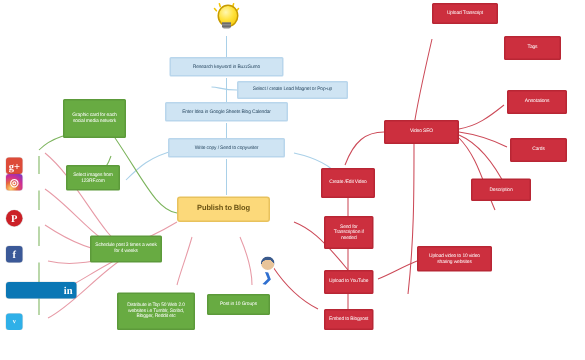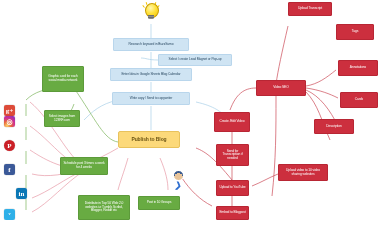--- a/index.html
+++ b/index.html
@@ -146,19 +146,19 @@
   <div class="node red" style="left:214px;top:112px;width:36px;height:20px;">Create /Edit Video</div>
   <div class="node red" style="left:216px;top:144px;width:33px;height:22px;">Send for Transcription if needed</div>
   <div class="node red" style="left:216px;top:180px;width:33px;height:16px;">Upload to YouTube</div>
   <div class="node red" style="left:278px;top:164px;width:50px;height:17px;">Upload video to 10 video sharing websites</div>
   <div class="node red" style="left:216px;top:206px;width:33px;height:14px;">Embed to Blogpost</div>
 
   <div class="sicon ic-gplus" style="left:4px;top:105px;">g+</div>
   <div class="sicon ic-insta" style="left:4px;top:116px;">◎</div>
   <div class="sicon ic-pin" style="left:4px;top:140px;">P</div>
   <div class="sicon ic-fb" style="left:4px;top:164px;">f</div>
-  <div class="sicon ic-li" style="left:16px;top:188px;">in</div>
+  <div class="sicon ic-li" style="left:4px;top:188px;padding-left:36px;">in</div>
   <div class="sicon ic-tw" style="left:4px;top:209px;">ᵛ</div>
 
   <div class="avatar"></div>
   <div class="cursor">❯</div>
 
 </div>
 
 </body></html>

